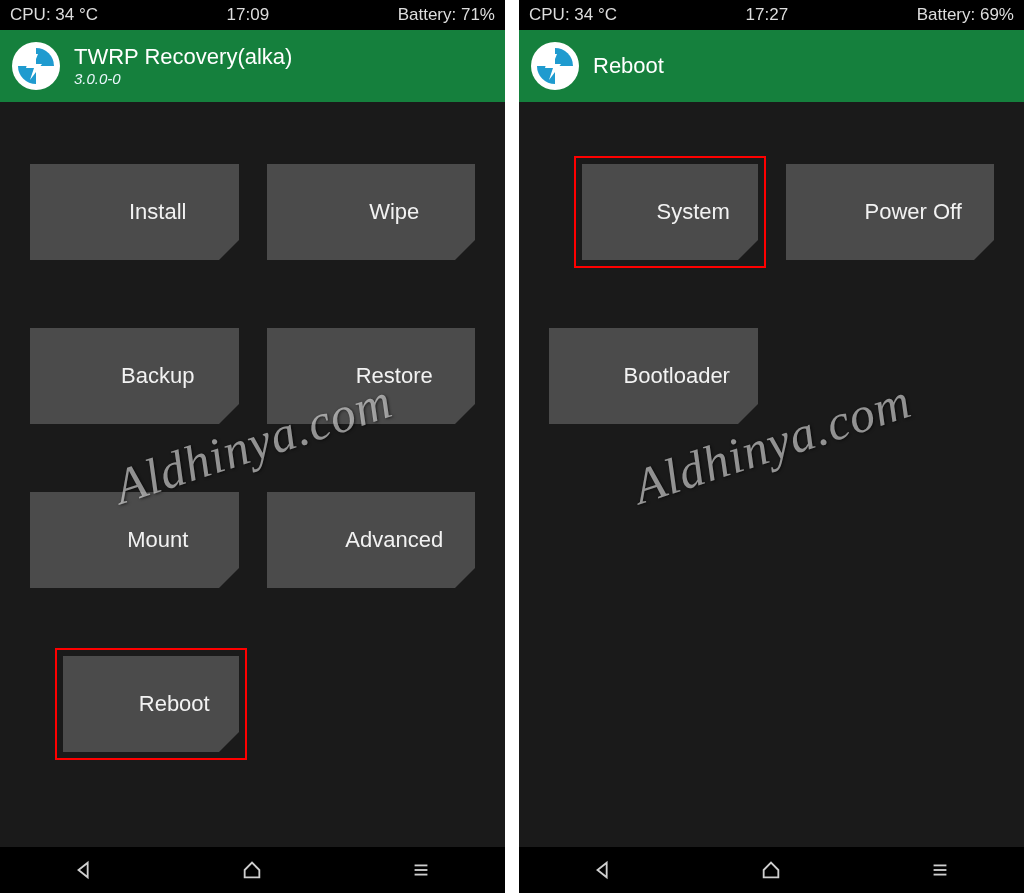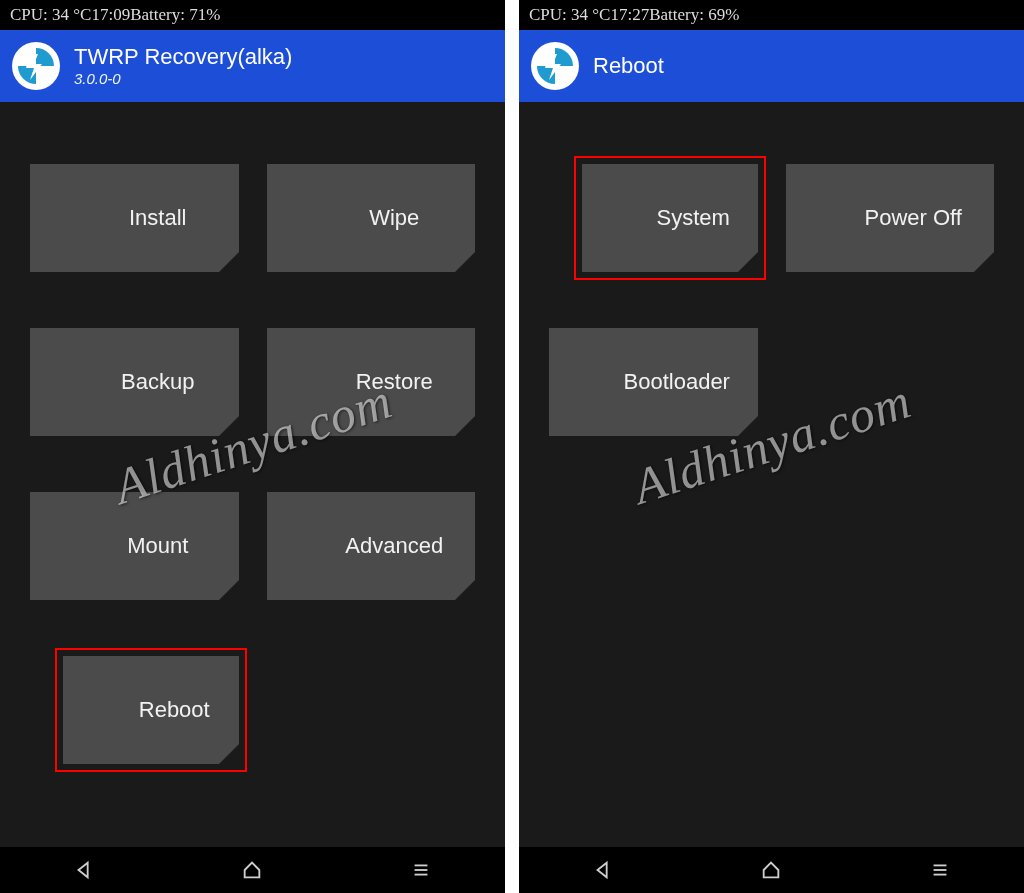--- a/index.html
+++ b/index.html
@@ -21,27 +21,26 @@
     position: relative;
     overflow: hidden;
   }
   .statusbar {
     height: 30px;
     background: #000000;
     color: #dddddd;
     font-size: 17px;
     display: flex;
     align-items: center;
-    justify-content: flex-start;
+    justify-content: space-between;
     padding: 0 10px;
-    font-family: Liberation Serif, serif;
   }
   .headerbar {
     height: 72px;
-    background: #1d4ed8;
+    background: #15803d;
     display: flex;
     align-items: center;
     padding: 0 12px;
     color: #ffffff;
   }
   .twrp-logo {
     width: 48px;
     height: 48px;
     border-radius: 50%;
     background: #ffffff;
@@ -77,21 +76,21 @@
   .tbtn {
     background: #4b4b4b;
     color: #f2f2f2;
     font-size: 22px;
     display: flex;
     align-items: center;
     justify-content: center;
     position: relative;
     user-select: none;
     cursor: pointer;
-    height: 108px;
+    height: 96px;
     padding-left: 47px;
   }
   
   .tbtn::after {
     content: "";
     position: absolute;
     right: -1px;
     bottom: -1px;
     width: 0;
     height: 0;

